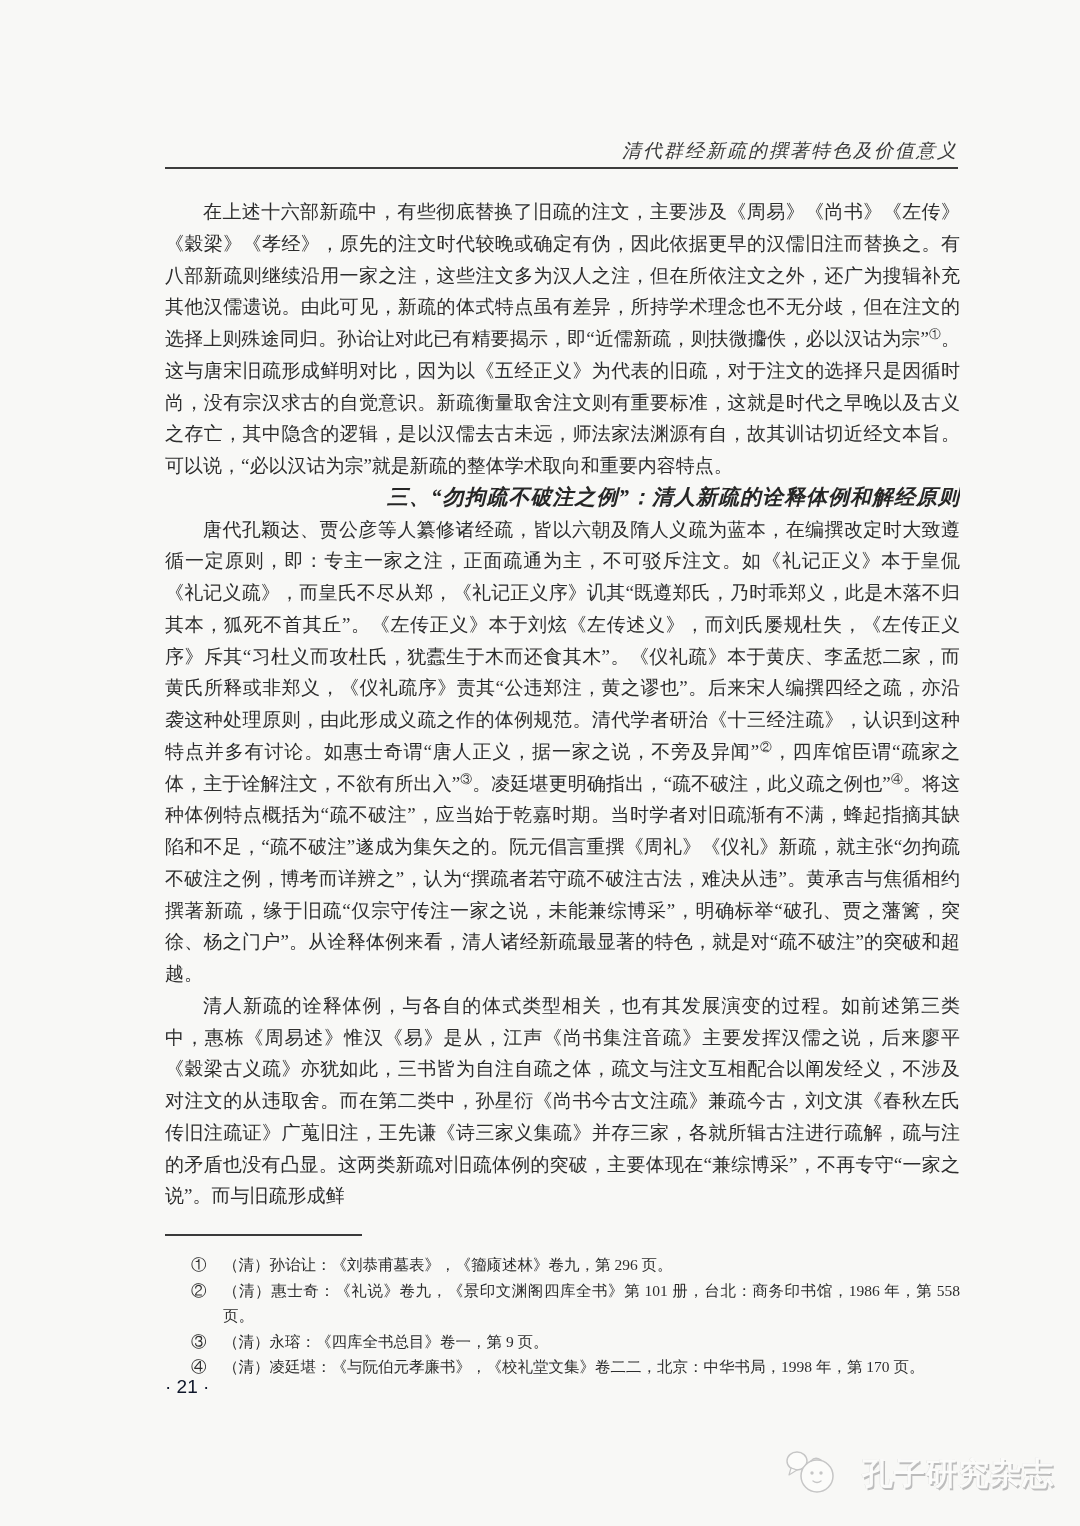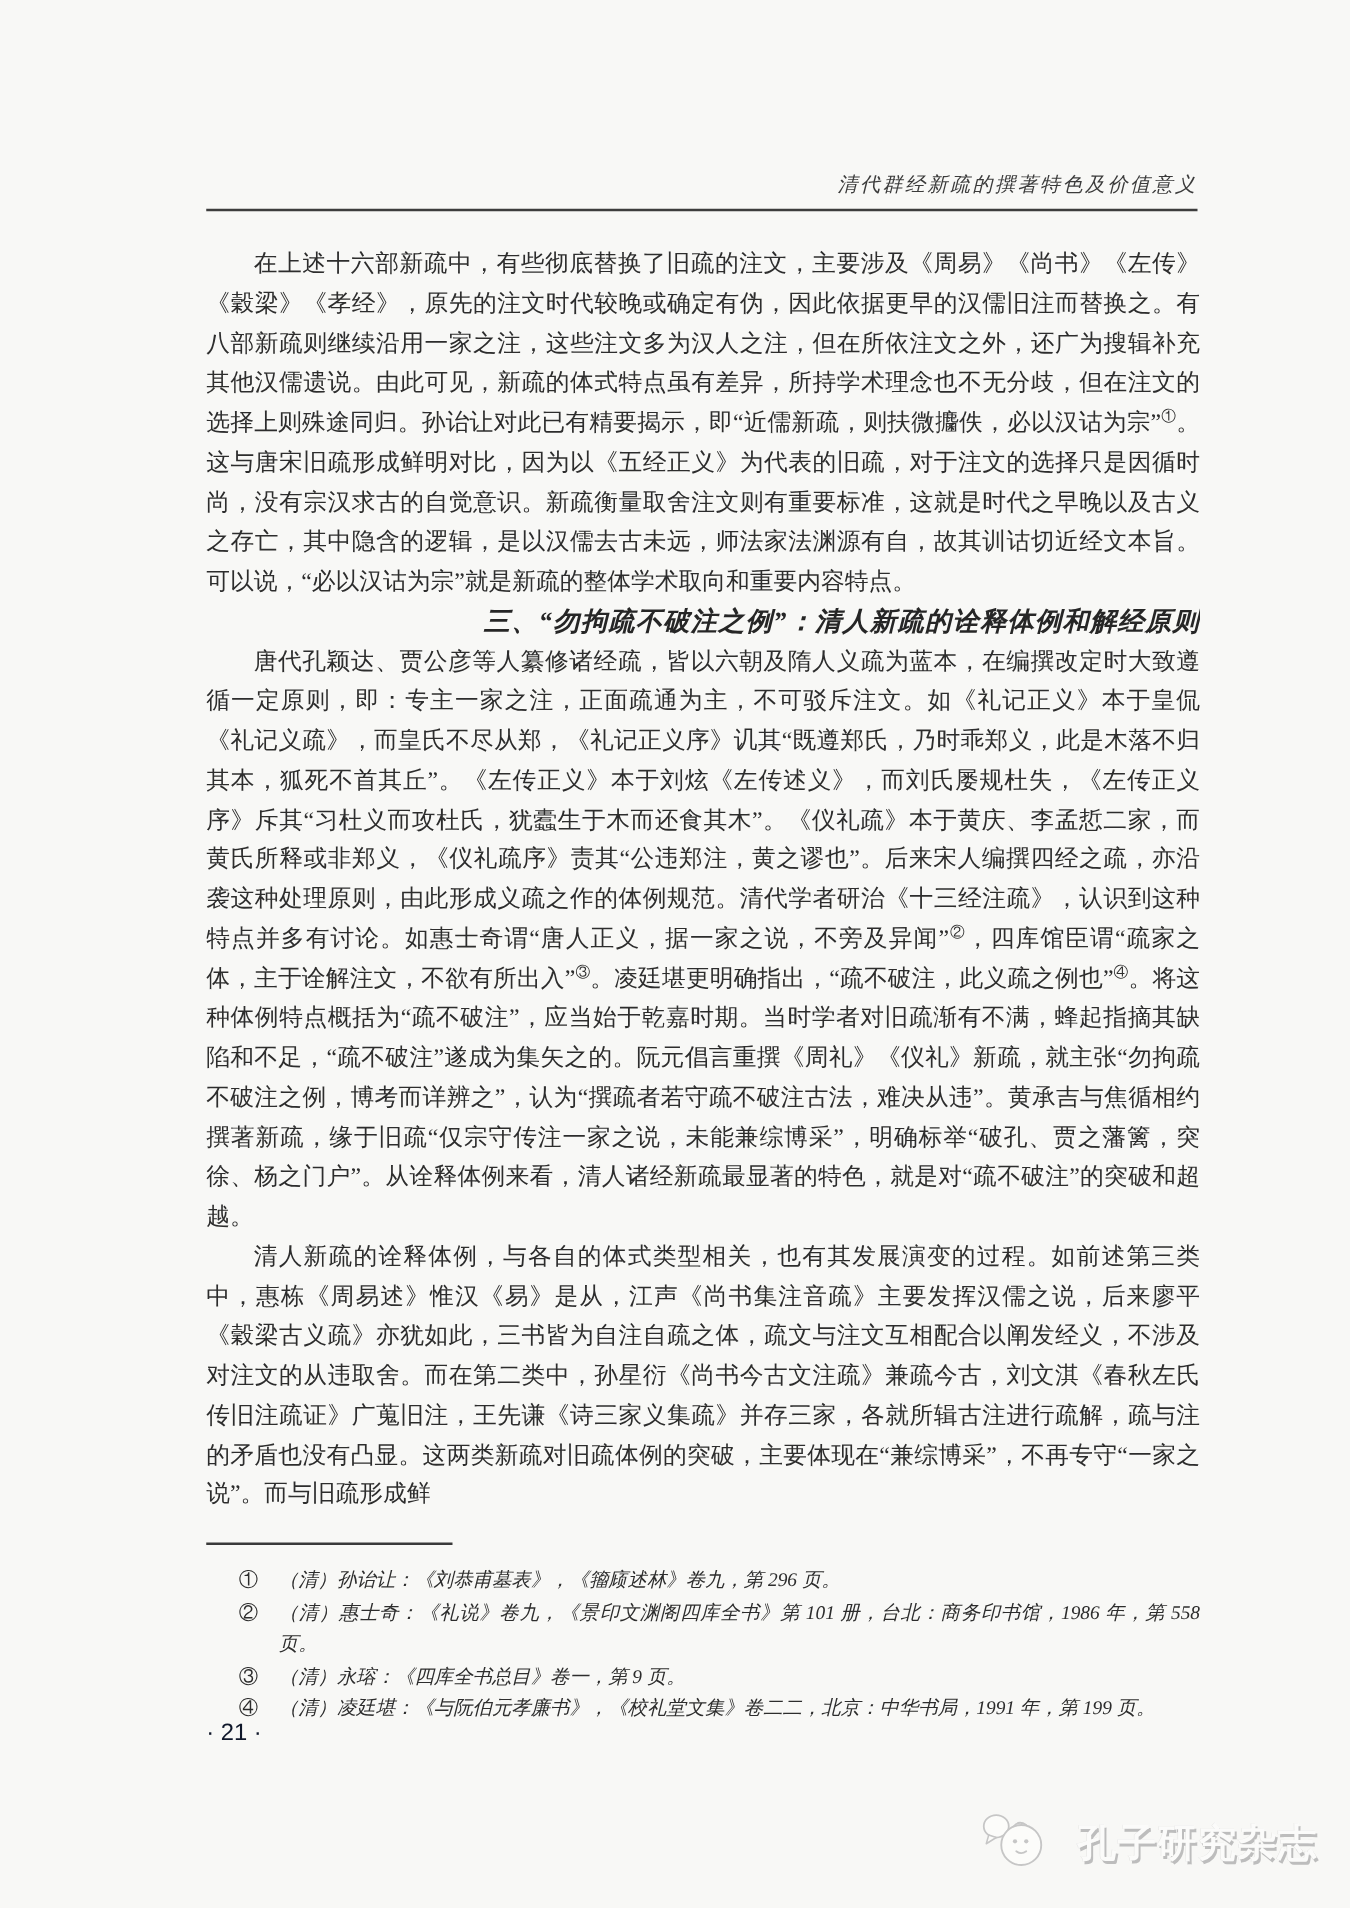--- a/index.html
+++ b/index.html
@@ -10,21 +10,21 @@
     font-family: "Liberation Serif", serif;
     color: #2d2d2d;
     overflow: hidden;
   }
 
   
   .running-head {
     position: absolute;
     top: 138px; left: 165px; width: 793px;
     text-align: right;
-    font-size: 16px;
+    font-size: 19px;
     letter-spacing: 2px;
     color: #3b3b3b;
     font-style: italic;
   }
   .head-rule {
     position: absolute;
     top: 167px; left: 165px; width: 793px; height: 2px;
     background: #3d3d3d;
   }
 
@@ -71,21 +71,21 @@
   }
   .fn-item {
     display: flex;
     align-items: flex-start;
     padding-left: 26px;
     font-size: 15.5px;
     line-height: 25.5px;
     color: #2d2d2d;
   }
   .fn-num { flex: none; width: 32px; }
-  .fn-text { flex: 1; text-align: justify; font-style: italic; }
+  .fn-text { flex: 1; text-align: justify; }
 
   
   .page-number {
     position: absolute;
     top: 1376px; left: 165px; width: 795px;
     padding-right: 33px;
     box-sizing: border-box;
     font-size: 19px;
     color: #0f172a;
     font-family: Liberation Sans, sans-serif;
@@ -131,21 +131,21 @@
   <div class="fn-item">
     <span class="fn-num">②</span>
     <span class="fn-text">（清）惠士奇：《礼说》卷九，《景印文渊阁四库全书》第 101 册，台北：商务印书馆，1986 年，第 558 页。</span>
   </div>
   <div class="fn-item">
     <span class="fn-num">③</span>
     <span class="fn-text">（清）永瑢：《四库全书总目》卷一，第 9 页。</span>
   </div>
   <div class="fn-item">
     <span class="fn-num">④</span>
-    <span class="fn-text">（清）凌廷堪：《与阮伯元孝廉书》，《校礼堂文集》卷二二，北京：中华书局，1991 年，第 199 页。</span>
+    <span class="fn-text">（清）凌廷堪：《与阮伯元孝廉书》，《校礼堂文集》卷二二，北京：中华书局，1998 年，第 170 页。</span>
   </div>
 </div>
 
 <div class="page-number">· 21 ·</div>
 
 <div class="watermark">
   <span class="wm-logo">
     <svg width="54" height="48" viewBox="0 0 54 48" xmlns="http://www.w3.org/2000/svg">
 
       <ellipse cx="12" cy="13" rx="10" ry="9" fill="#fcfcfa" stroke="#c6c6c6" stroke-width="1.4"></ellipse>

